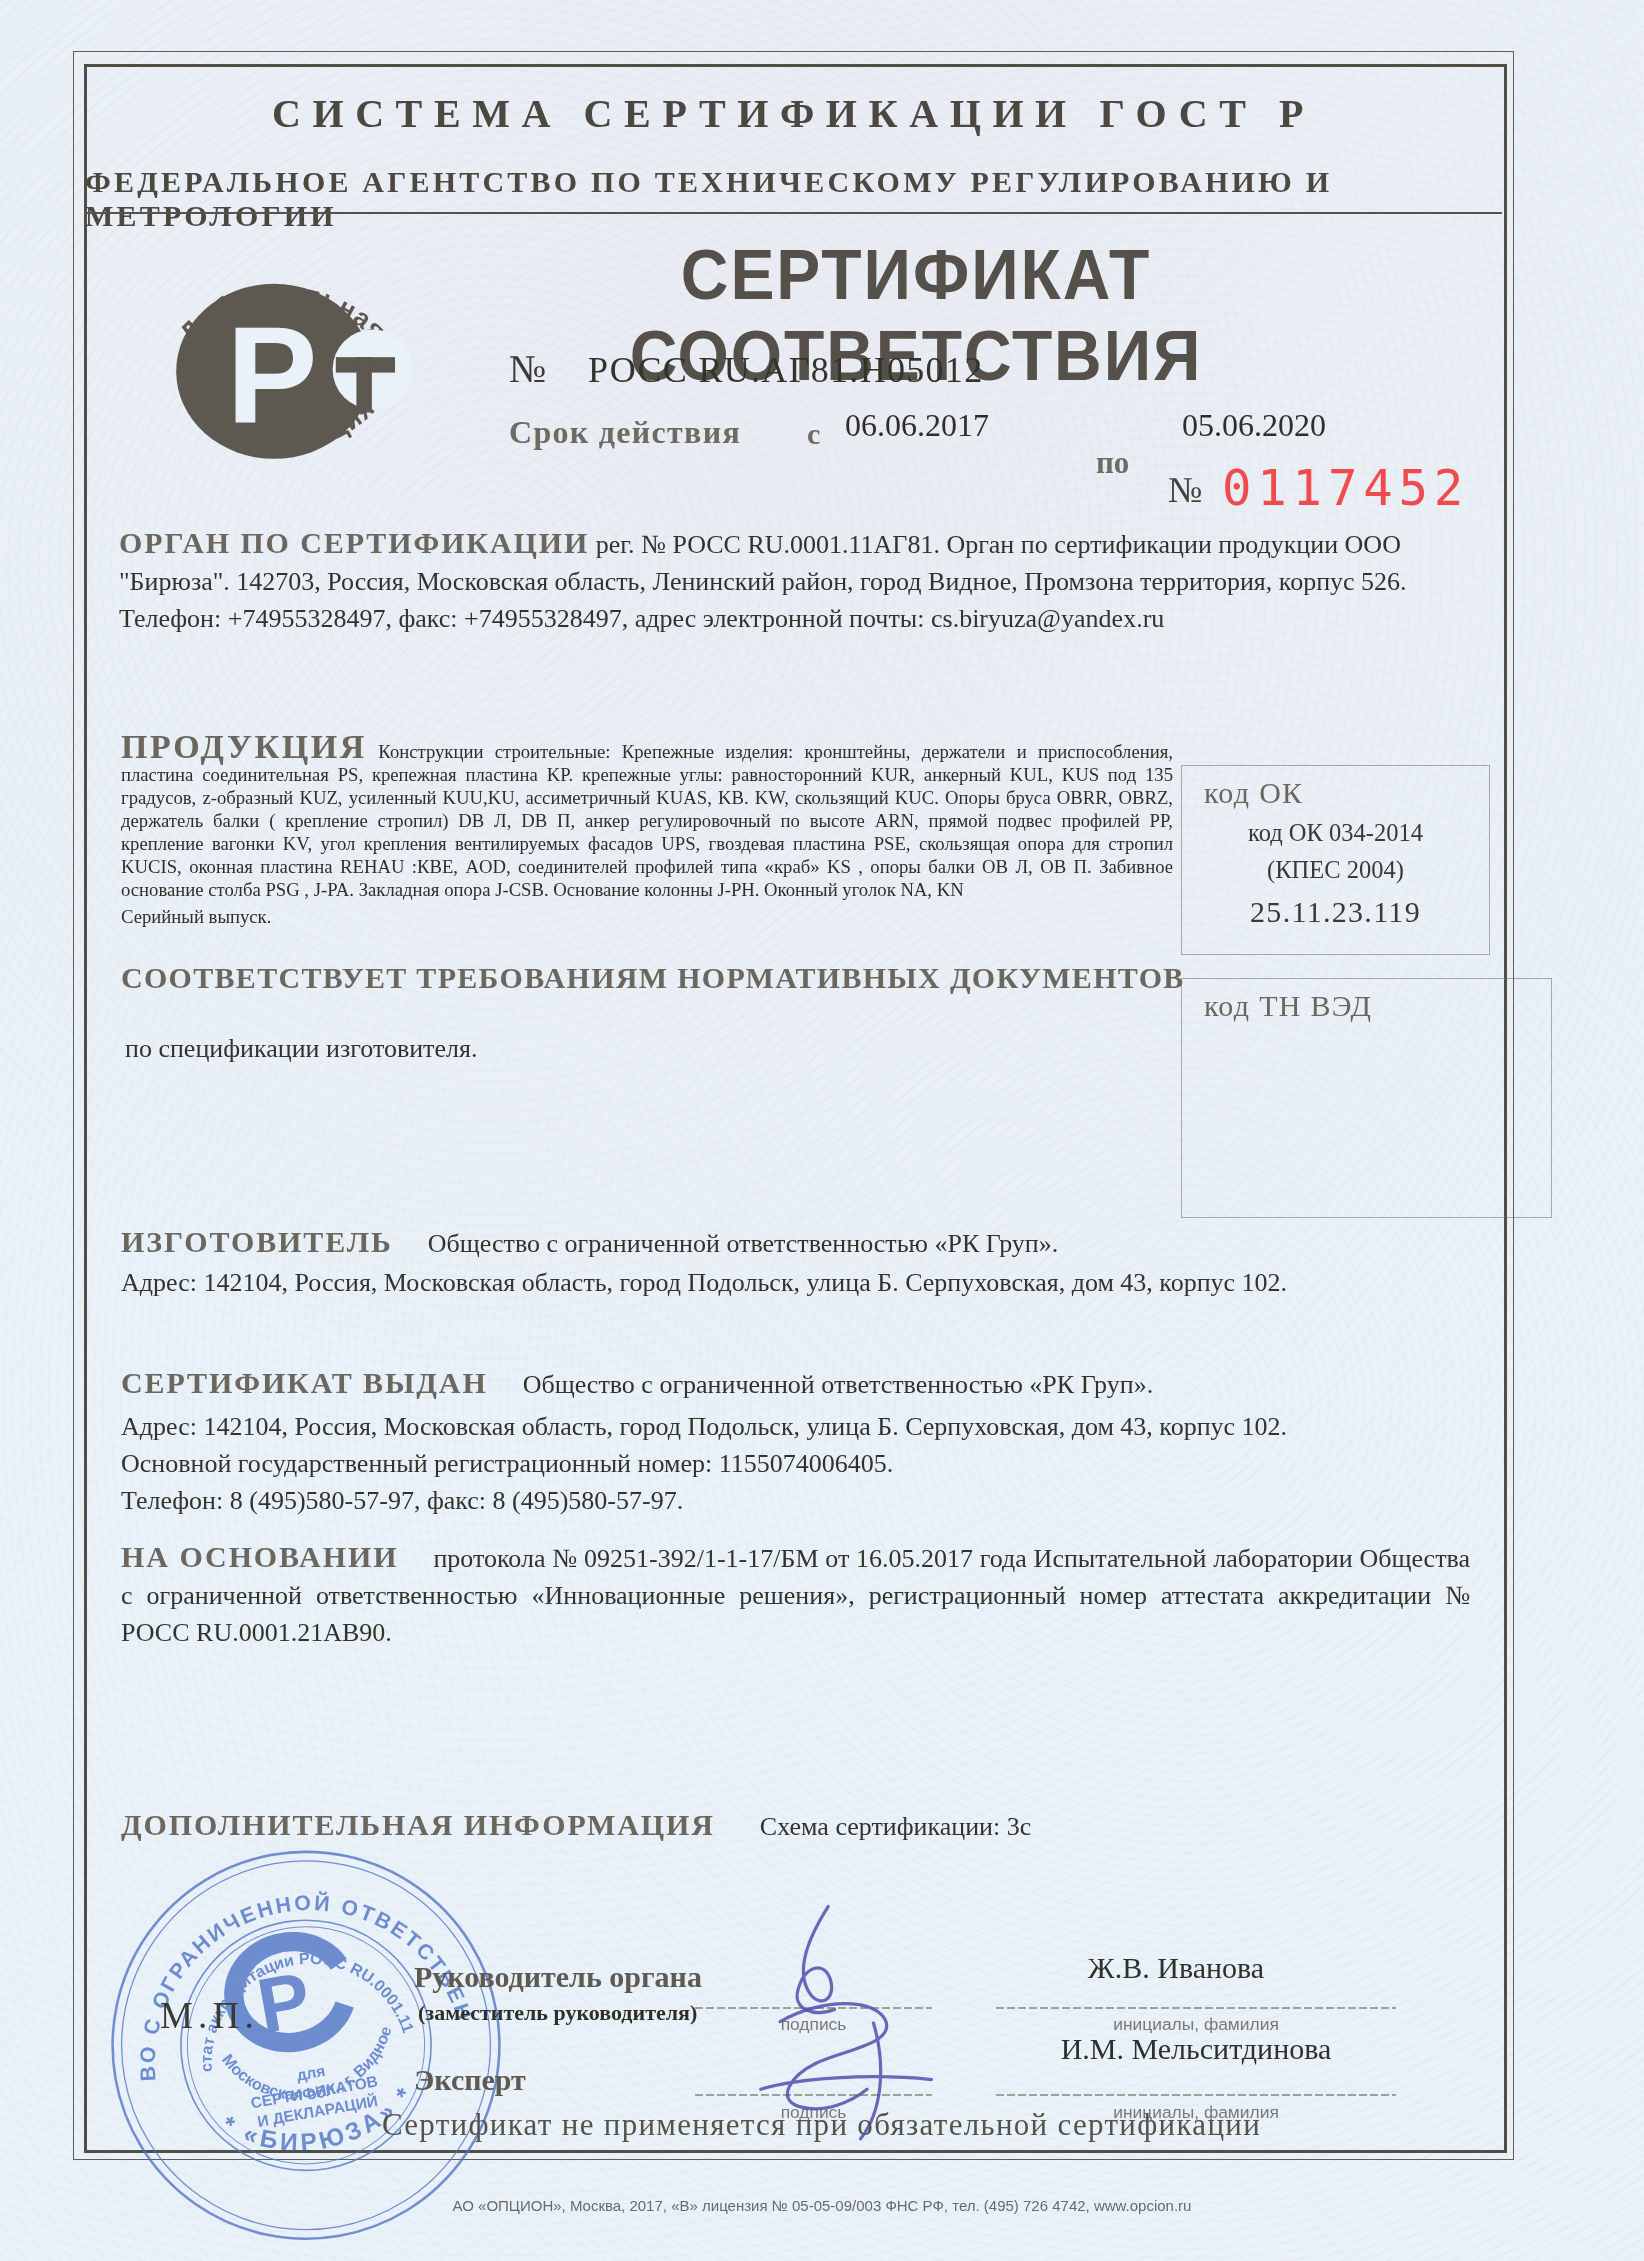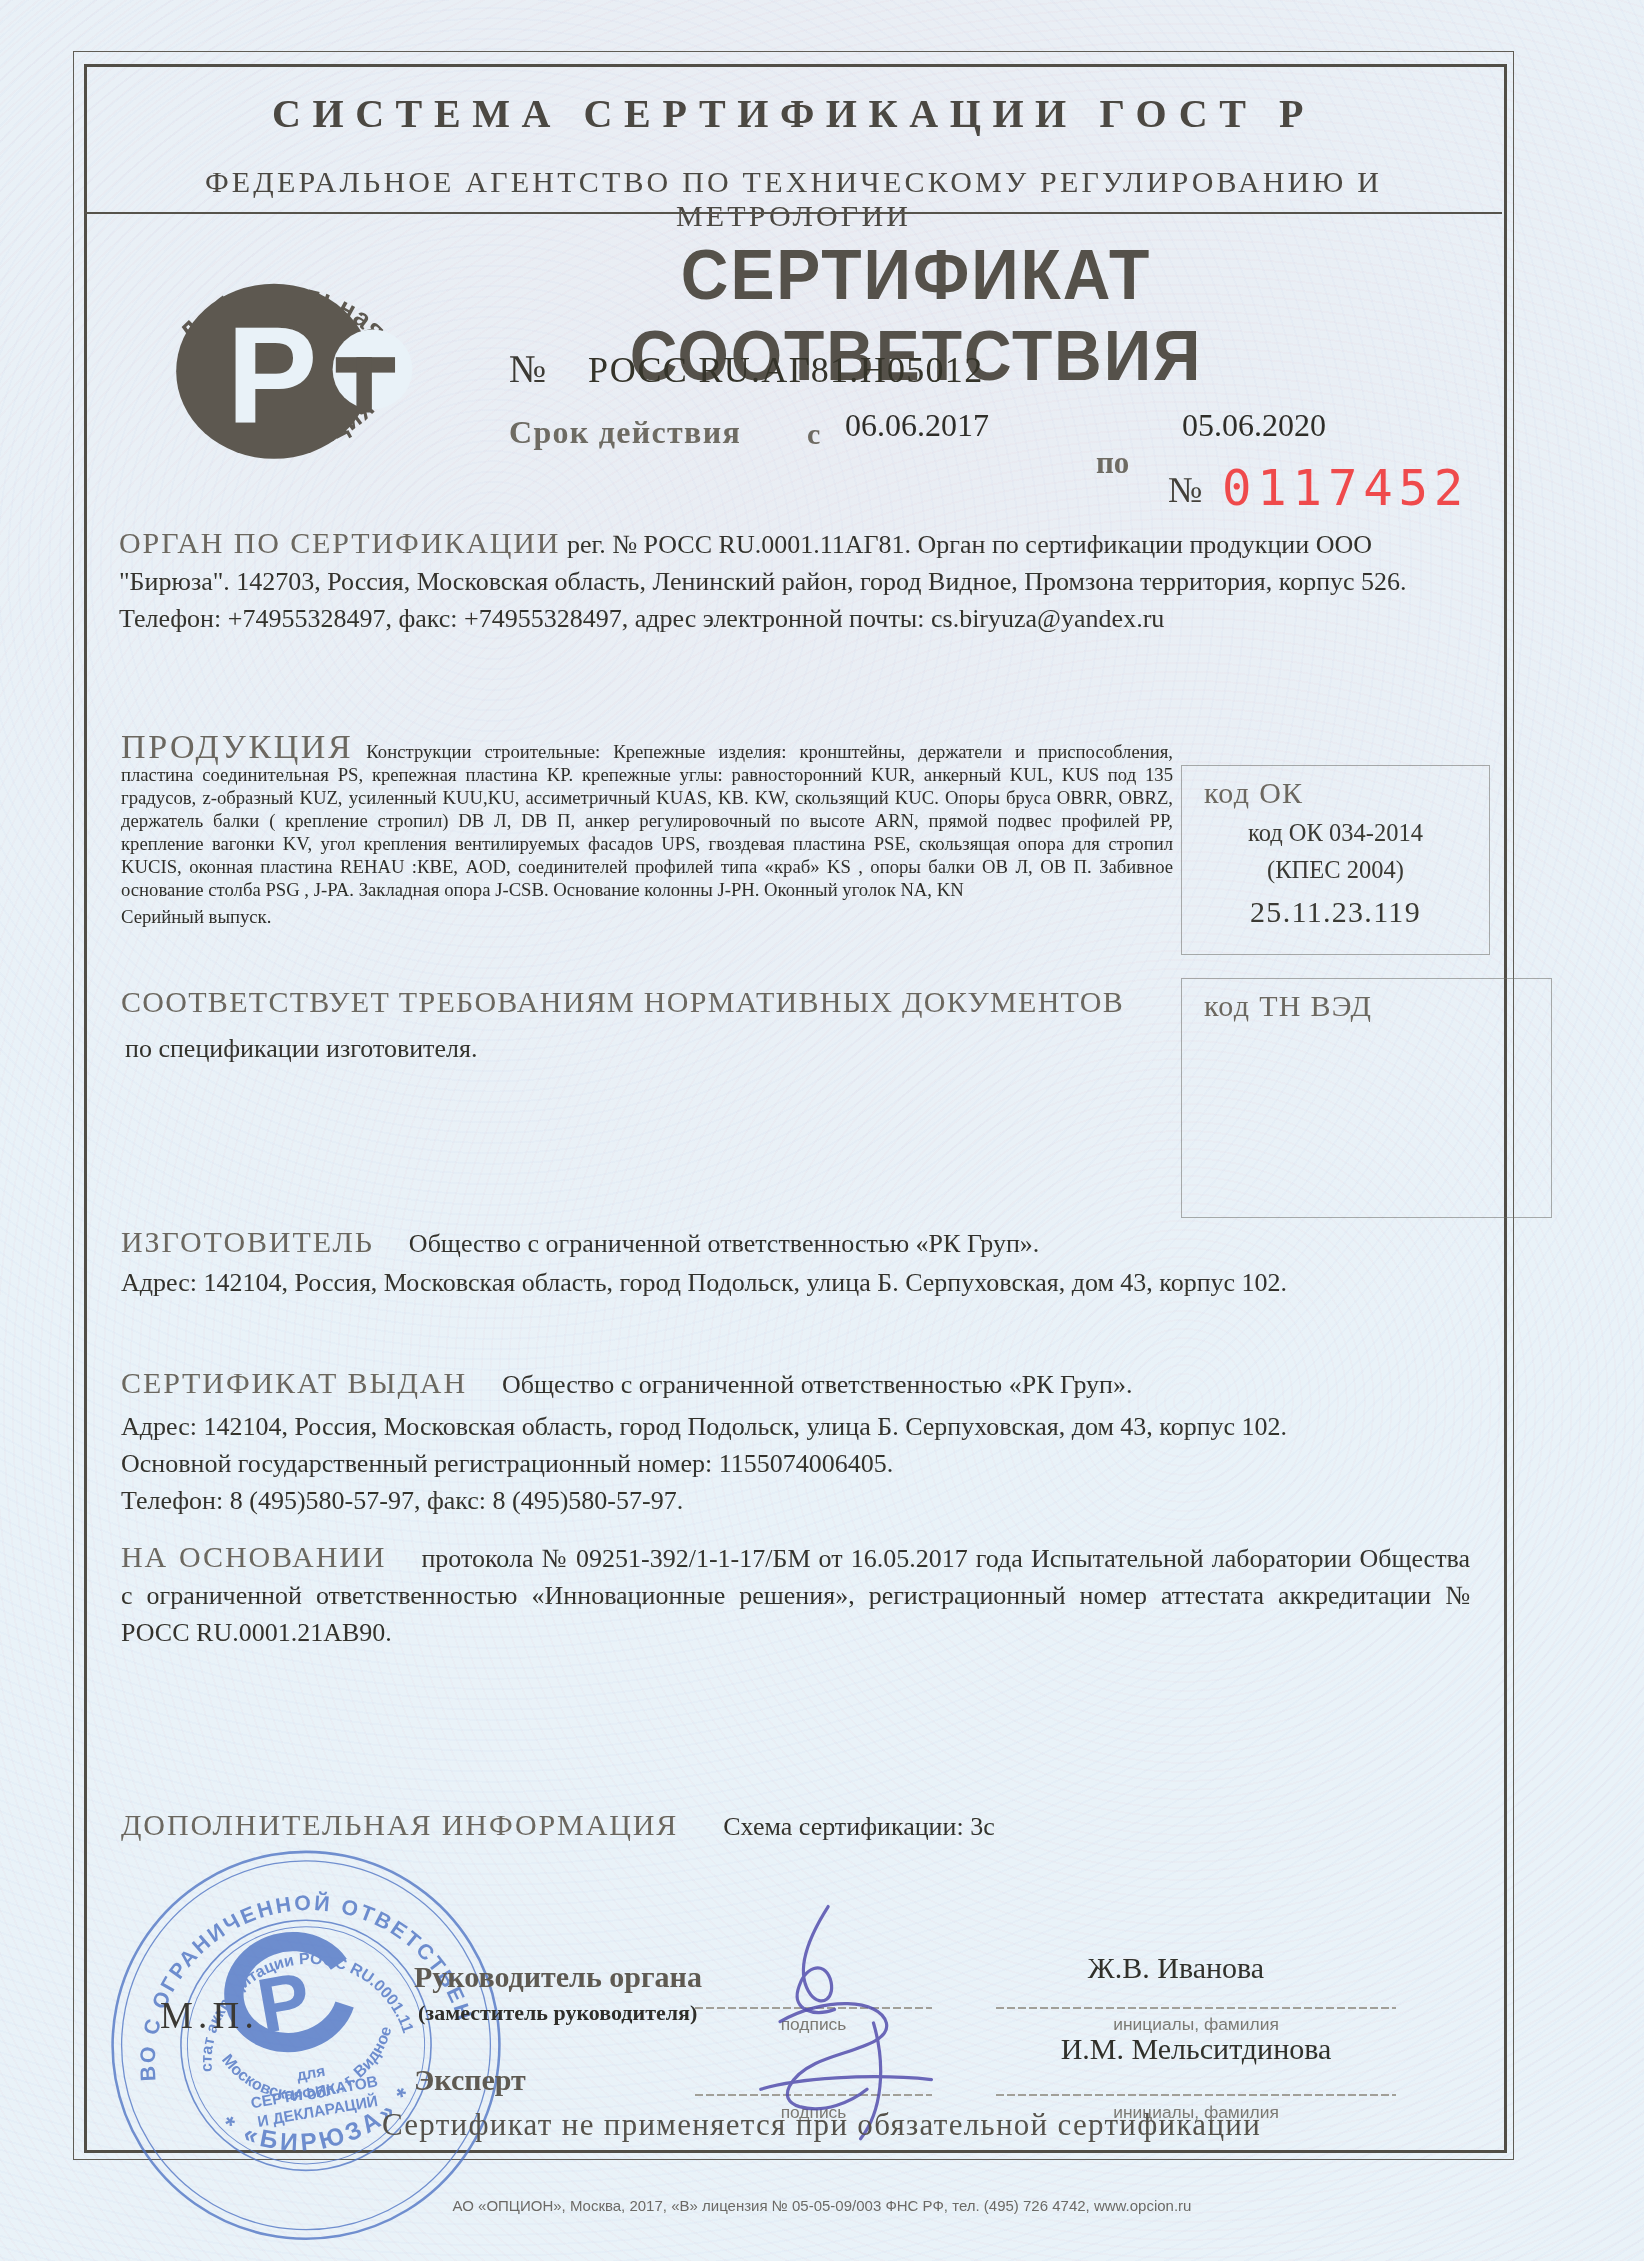--- a/index.html
+++ b/index.html
@@ -13,33 +13,33 @@
       radial-gradient(circle at 50% 14%, rgba(235,185,195,0.10), rgba(0,0,0,0) 55%),
       repeating-radial-gradient(circle at 30% 25%, rgba(150,175,225,0.05) 0 1.9px, rgba(0,0,0,0) 1.9px 10.3px),
       repeating-radial-gradient(circle at 72% 62%, rgba(225,155,175,0.05) 0 1.9px, rgba(0,0,0,0) 1.9px 9px);
     font-family:"Liberation Serif", serif;
     color:#32312b;
   }
   .abs{position:absolute;}
   .frame-outer{position:absolute;left:73px;top:51px;width:1439px;height:2107px;border:1.9px solid #5f5c54;}
   .frame-inner{position:absolute;left:84px;top:64px;width:1417px;height:2083px;border:3.2px solid #514e46;}
   .hdr-sys{left:85px;top:90px;width:1417px;text-align:center;font-size:40px;font-weight:bold;letter-spacing:11.6px;color:#4b4842;}
-  .hdr-agency{left:85px;top:165px;width:1417px;text-align:center;font-size:30px;font-weight:normal;letter-spacing:3.2px;color:#4b4842;}
+  .hdr-agency{left:85px;top:165px;width:1417px;font-size:30px;font-weight:bold;letter-spacing:3.2px;color:#4b4842;}
   .hdr-divider{left:85px;top:212px;width:1417px;height:1.9px;background:#56534b;}
   .doc-title{left:400px;top:239px;width:1032px;text-align:center;font-family:"Liberation Sans",sans-serif;font-size:66px;font-weight:800;letter-spacing:1.9px;color:#55514a;transform:scaleY(1.06);}
   .certno-sign{left:509px;top:346px;font-size:39px;color:#3c3a34;}
   .certno-val{left:588px;top:349px;font-size:36px;color:#343329;letter-spacing:1.3px;}
   .validity-label{left:509px;top:414px;font-size:32px;font-weight:bold;color:#6e6b63;letter-spacing:1.3px;}
   .validity-c{left:807px;top:417px;font-size:30px;font-weight:bold;color:#6e6b63;}
   .validity-from{left:845px;top:407px;font-size:32px;color:#2e2d28;}
   .validity-po{left:1096px;top:417px;font-size:31px;font-weight:bold;color:#6e6b63;margin-top:28px;}
   .validity-to{left:1182px;top:407px;font-size:32px;color:#2e2d28;}
   .blankno-sign{left:1168px;top:469px;font-size:36px;color:#43413a;}
   .blankno-val{left:1222px;top:460px;font-family:"DejaVu Sans Mono",monospace;font-size:49px;color:#ef4a4c;letter-spacing:5.8px;}
-  .sec-heading{font-size:30px;font-weight:normal;color:#6b675f;letter-spacing:1.9px;margin-top:24px;}
+  .sec-heading{font-size:30px;font-weight:bold;color:#6b675f;letter-spacing:1.9px;}
   .body-text{font-size:26px;color:#33322c;}
   .para{left:119px;top:524px;width:1349px;font-size:26px;line-height:37px;color:#33322c;}
   .product{left:121px;top:735px;width:1052px;font-size:18.7px;line-height:23px;text-align:justify;color:#2f2e29;}
   .product .sec-heading{font-size:34px;letter-spacing:2.6px;}
   .serial{text-align:left;margin-top:3.9px;}
   .code-box{border:1.3px solid rgba(110,110,104,0.55);box-sizing:border-box;}
   .okbox{left:1181px;top:765px;width:309px;height:190px;}
   .tnbox{left:1181px;top:978px;width:371px;height:240px;}
   .code-label{margin:10.3px 0 0 22px;font-size:30px;color:#6b675f;letter-spacing:1.3px;}
   .code-line{width:100%;text-align:center;color:#3a3933;}

